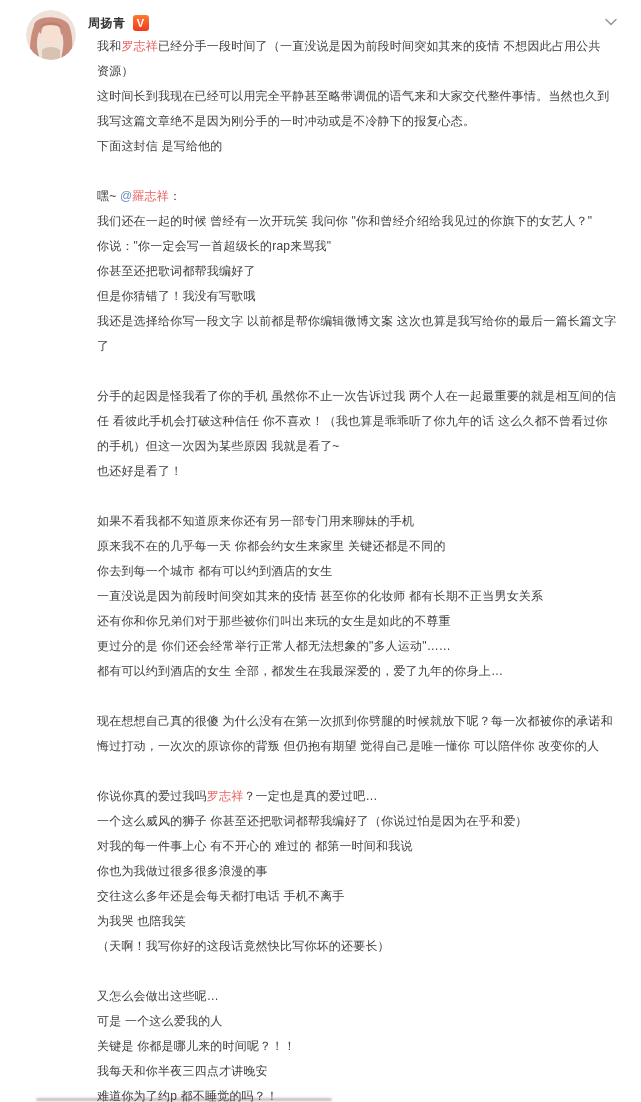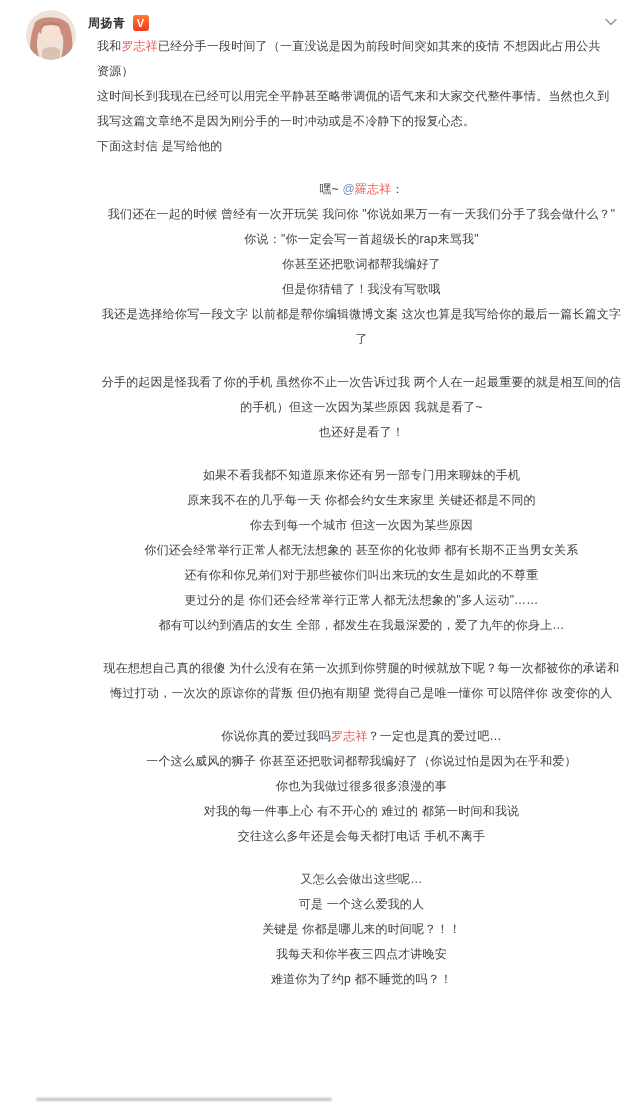--- a/index.html
+++ b/index.html
@@ -20,21 +20,21 @@
     width:16px;height:16px;margin-left:7px;border-radius:3px;
     background:linear-gradient(180deg,var(--badge-orange,#ff7a2f),#f23a1d);
     color:#fff;font-size:11px;font-weight:bold;line-height:1;
   }
   .chevron{position:absolute;right:22px;top:14px;width:16px;height:16px;cursor:pointer;}
   #post-body{
     position:absolute;left:97px;top:34px;width:529px;
     font-size:12px;line-height:25px;color:var(--text,#404040);
     letter-spacing:0.2px;
   }
-  .para + .para{margin-top:18px;text-align:center;}
+  .para + .para{margin-top:25px;}
   .line{white-space:pre-wrap;min-height:25px;}
   .person-link{color:var(--link-red,#e9605f);cursor:pointer;}
   .mention-at{color:var(--mention-blue,#6d93bf);cursor:pointer;}
   .crop-artifact{
     position:absolute;left:36px;bottom:1px;width:296px;height:3px;
     background:rgba(92,88,84,.38);filter:blur(1px);border-radius:2px;
   }
 </style>
 </head>
 <body>
@@ -70,51 +70,54 @@
 <div id="post-body">
     <div class="para">
       <div class="line"><span>我和</span><span class="person-link">罗志祥</span><span>已经分手一段时间了（一直没说是因为前段时间突如其来的疫情 不想因此占用公共</span></div>
       <div class="line"><span>资源）</span></div>
       <div class="line"><span>这时间长到我现在已经可以用完全平静甚至略带调侃的语气来和大家交代整件事情。当然也久到</span></div>
       <div class="line"><span>我写这篇文章绝不是因为刚分手的一时冲动或是不冷静下的报复心态。</span></div>
       <div class="line"><span>下面这封信 是写给他的</span></div>
     </div>
     <div class="para">
       <div class="line"><span>嘿~ </span><span class="mention-at">@</span><span class="person-link">羅志祥</span><span>：</span></div>
-      <div class="line"><span>我们还在一起的时候 曾经有一次开玩笑 我问你 "你说如果万一有一天我们分手了我会做什么？"</span></div>
+      <div class="line"><span>我们还在一起的时候 曾经有一次开玩笑 我问你 "你和曾经介绍给我见过的你旗下的女艺人？"</span></div>
       <div class="line"><span>你说："你一定会写一首超级长的rap来骂我"</span></div>
       <div class="line"><span>你甚至还把歌词都帮我编好了</span></div>
       <div class="line"><span>但是你猜错了！我没有写歌哦</span></div>
       <div class="line"><span>我还是选择给你写一段文字 以前都是帮你编辑微博文案 这次也算是我写给你的最后一篇长篇文字</span></div>
       <div class="line"><span>了</span></div>
     </div>
     <div class="para">
       <div class="line"><span>分手的起因是怪我看了你的手机 虽然你不止一次告诉过我 两个人在一起最重要的就是相互间的信</span></div>
+      <div class="line"><span>任 看彼此手机会打破这种信任 你不喜欢！（我也算是乖乖听了你九年的话 这么久都不曾看过你</span></div>
       <div class="line"><span>的手机）但这一次因为某些原因 我就是看了~</span></div>
       <div class="line"><span>也还好是看了！</span></div>
     </div>
     <div class="para">
       <div class="line"><span>如果不看我都不知道原来你还有另一部专门用来聊妹的手机</span></div>
       <div class="line"><span>原来我不在的几乎每一天 你都会约女生来家里 关键还都是不同的</span></div>
-      <div class="line"><span>你去到每一个城市 但这一次因为某些原因</span></div>
-      <div class="line"><span>你们还会经常举行正常人都无法想象的 甚至你的化妆师 都有长期不正当男女关系</span></div>
+      <div class="line"><span>你去到每一个城市 都有可以约到酒店的女生</span></div>
+      <div class="line"><span>一直没说是因为前段时间突如其来的疫情 甚至你的化妆师 都有长期不正当男女关系</span></div>
       <div class="line"><span>还有你和你兄弟们对于那些被你们叫出来玩的女生是如此的不尊重</span></div>
       <div class="line"><span>更过分的是 你们还会经常举行正常人都无法想象的"多人运动"……</span></div>
       <div class="line"><span>都有可以约到酒店的女生 全部，都发生在我最深爱的，爱了九年的你身上…</span></div>
     </div>
     <div class="para">
       <div class="line"><span>现在想想自己真的很傻 为什么没有在第一次抓到你劈腿的时候就放下呢？每一次都被你的承诺和</span></div>
       <div class="line"><span>悔过打动，一次次的原谅你的背叛 但仍抱有期望 觉得自己是唯一懂你 可以陪伴你 改变你的人</span></div>
     </div>
     <div class="para">
       <div class="line"><span>你说你真的爱过我吗</span><span class="person-link">罗志祥</span><span>？一定也是真的爱过吧…</span></div>
       <div class="line"><span>一个这么威风的狮子 你甚至还把歌词都帮我编好了（你说过怕是因为在乎和爱）</span></div>
+      <div class="line"><span>对我的每一件事上心 有不开心的 难过的 都第一时间和我说</span></div>
       <div class="line"><span>你也为我做过很多很多浪漫的事</span></div>
-      <div class="line"><span>对我的每一件事上心 有不开心的 难过的 都第一时间和我说</span></div>
       <div class="line"><span>交往这么多年还是会每天都打电话 手机不离手</span></div>
+      <div class="line"><span>为我哭 也陪我笑</span></div>
+      <div class="line"><span>（天啊！我写你好的这段话竟然快比写你坏的还要长）</span></div>
     </div>
     <div class="para">
       <div class="line"><span>又怎么会做出这些呢…</span></div>
       <div class="line"><span>可是 一个这么爱我的人</span></div>
       <div class="line"><span>关键是 你都是哪儿来的时间呢？！！</span></div>
       <div class="line"><span>我每天和你半夜三四点才讲晚安</span></div>
       <div class="line"><span>难道你为了约p 都不睡觉的吗？！</span></div>
     </div>
   </div>
 

